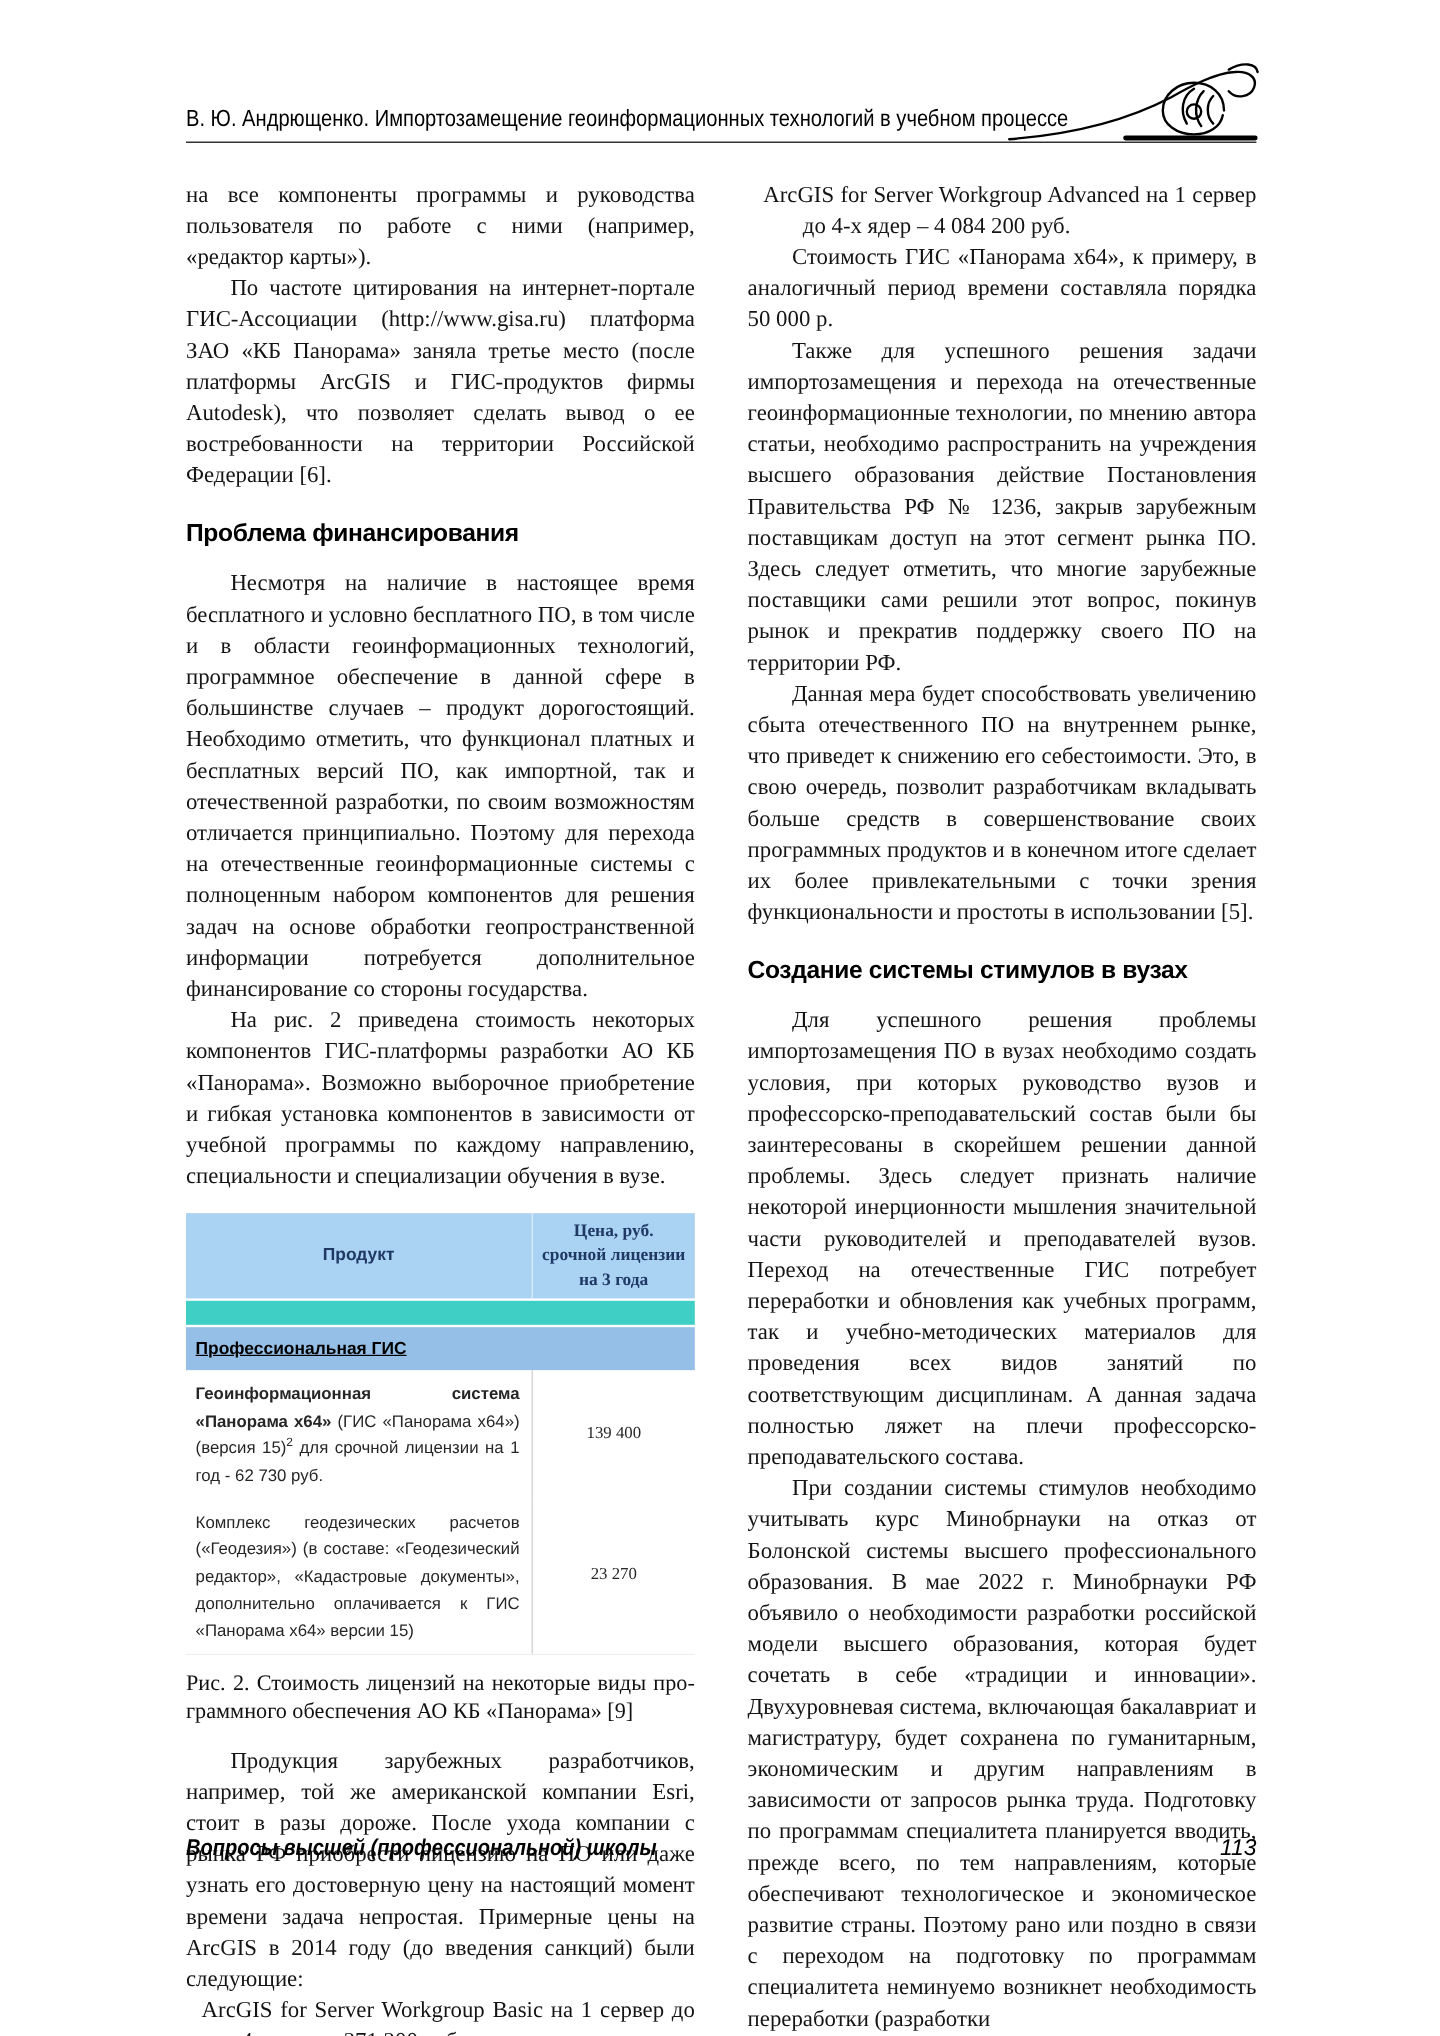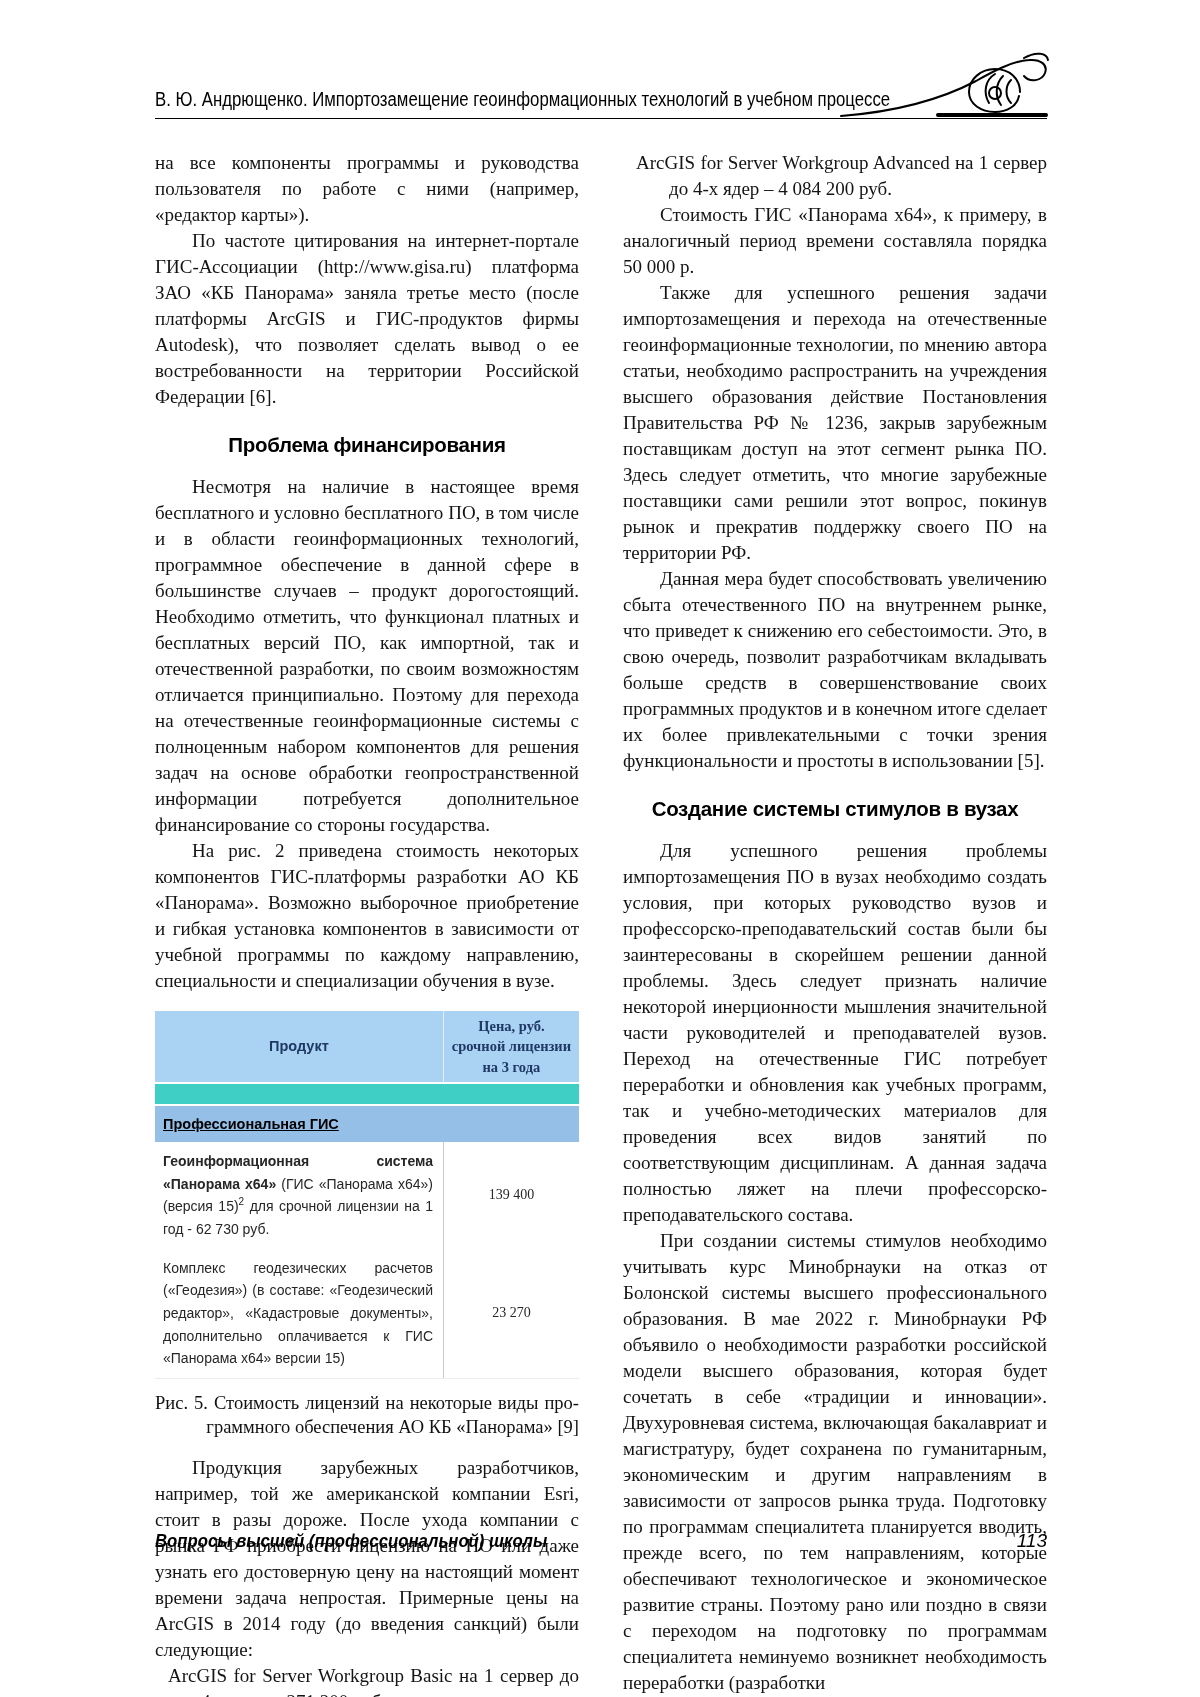--- a/index.html
+++ b/index.html
@@ -15,21 +15,21 @@
   .ornament{position:absolute;left:838px;top:52px;width:212px;height:68px;}
   .header-rule{position:absolute;left:155px;top:118px;width:892px;border-top:1.8px solid #000;}
 
   .columns{position:absolute;left:155px;top:150px;width:892px;display:flex;gap:44px;}
   .col{width:424px;font-size:19px;line-height:26px;text-align:justify;}
   .col p{margin:0;}
   p.indent{text-indent:37px;}
   p.hang{padding-left:46px;text-indent:-33px;}
   .section-heading{
     font-family:"Liberation Sans", sans-serif;font-weight:bold;font-size:20.5px;
-    letter-spacing:-0.3px;margin:22px 0 16px 0;text-align:center;color:#000;
+    letter-spacing:-0.3px;margin:22px 0 16px 0;text-align:left;color:#000;
   }
 
   
   .fig-table{
     margin:17px 0 12px 0;
     font-family:"Liberation Sans", sans-serif;font-size:14px;color:#262626;
     border-bottom:1px solid #ececec;
   }
   .t-header{display:flex;font-weight:bold;font-size:14.5px;line-height:1.4;}
   .t-header .c-prod{display:flex;align-items:center;justify-content:center;text-align:center;}
@@ -39,21 +39,21 @@
   .t-header .c-prod{border-right:1px solid rgba(255,255,255,0.65);min-height:48px;}
   .t-teal{height:20px;margin-top:2px;}
   .t-section{margin-top:2px;font-weight:bold;font-size:14.5px;padding:5px 8px;box-sizing:border-box;}
   .t-row{display:flex;background:#ffffff;}
   .t-row .c-prod{padding:8px 10px 8px 8px;line-height:1.62;border-right:1px solid #cccccc;}
   .t-row .c-price{display:flex;align-items:center;justify-content:center;}
   .t-row sup{font-size:10px;line-height:0;}
 
   .caption{font-size:18.5px;line-height:24px;margin:6px 0 16px 0;color:#111;}
   .caption .cap1{text-align:justify;text-align-last:justify;}
-  .caption .cap2{text-align:right;}
+  .caption .cap2{text-align:left;}
 
   .footer-journal{
     position:absolute;left:155px;top:1530px;
     font-family:"Liberation Sans", sans-serif;font-style:italic;font-weight:bold;font-size:19px;
     transform:scaleX(0.88);transform-origin:left center;white-space:nowrap;color:#000;
   }
   .footer-page{
     position:absolute;right:153px;top:1530px;
     font-family:"Liberation Sans", sans-serif;font-style:italic;font-size:19px;color:#000;
   }
@@ -102,21 +102,21 @@
           <div class="c-prod"><b>Геоинформационная система «Панорама х64»</b><span> (ГИС «Панорама х64») (версия 15)</span><sup>2</sup><span> для срочной лицензии на 1 год - 62 730 руб.</span></div>
           <div class="c-price">139 400</div>
         </div>
         <div class="t-row">
           <div class="c-prod">Комплекс геодезических расчетов («Геодезия») (в составе: «Геодезический редактор», «Кадастровые документы», дополнительно оплачивается к ГИС «Панорама х64» версии 15)</div>
           <div class="c-price">23 270</div>
         </div>
       </div>
 
       <div class="caption">
-        <div class="cap1">Рис. 5. Стоимость лицензий на некоторые виды про-</div>
+        <div class="cap1">Рис. 2. Стоимость лицензий на некоторые виды про-</div>
         <div class="cap2">граммного обеспечения АО КБ «Панорама» [9]</div>
       </div>
 
       <p class="indent">Продукция зарубежных разработчиков, например, той же американской компании Esri, стоит в разы дороже. После ухода компании с рынка РФ приобрести лицензию на ПО или даже узнать его достоверную цену на настоящий момент времени задача непростая. Примерные цены на ArcGIS в 2014 году (до введения санкций) были следующие:</p>
       <p class="hang">ArcGIS for Server Workgroup Basic на 1 сервер до 4-х ядер – 271 200 руб.;</p>
 
     </div>
 
     <div class="col">
       <p class="hang">ArcGIS for Server Workgroup Advanced на 1 сервер до 4-х ядер – 4 084 200 руб.</p>

